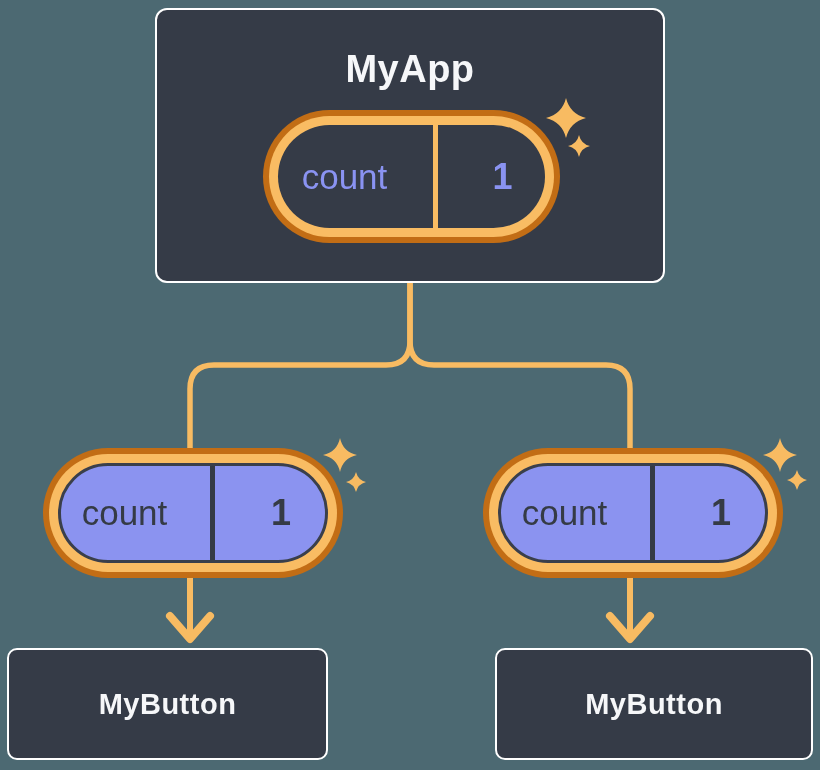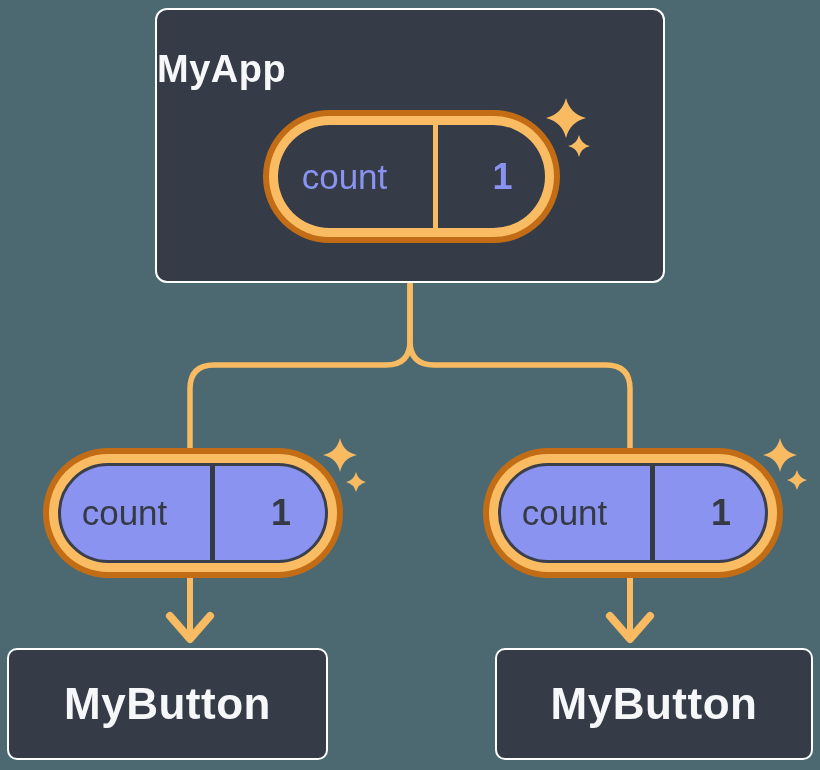--- a/index.html
+++ b/index.html
@@ -36,27 +36,28 @@
     background:var(--node-fill);
     border:2px solid var(--node-border);
     border-radius:12px;
     box-sizing:border-box;
     z-index:2;
     color:var(--node-text);
   }
   .node-app{left:155px;top:8px;width:510px;height:275px;}
   .node-title{
     margin-top:38px;
+    text-align:center;
     font-size:38px;font-weight:700;
     letter-spacing:0.5px;
   }
   .node-button{
     display:flex;align-items:center;justify-content:center;
     border-radius:10px;
-    font-size:44px;font-weight:700;
+    font-size:29px;font-weight:700;
     letter-spacing:0.5px;
   }
   .node-button.left{left:7px;top:648px;width:321px;height:112px;}
   .node-button.right{left:495px;top:648px;width:318px;height:112px;}
 
   .pill{
     position:absolute;
     background:var(--ring-outer);
     border-radius:999px;
     padding:6px;

